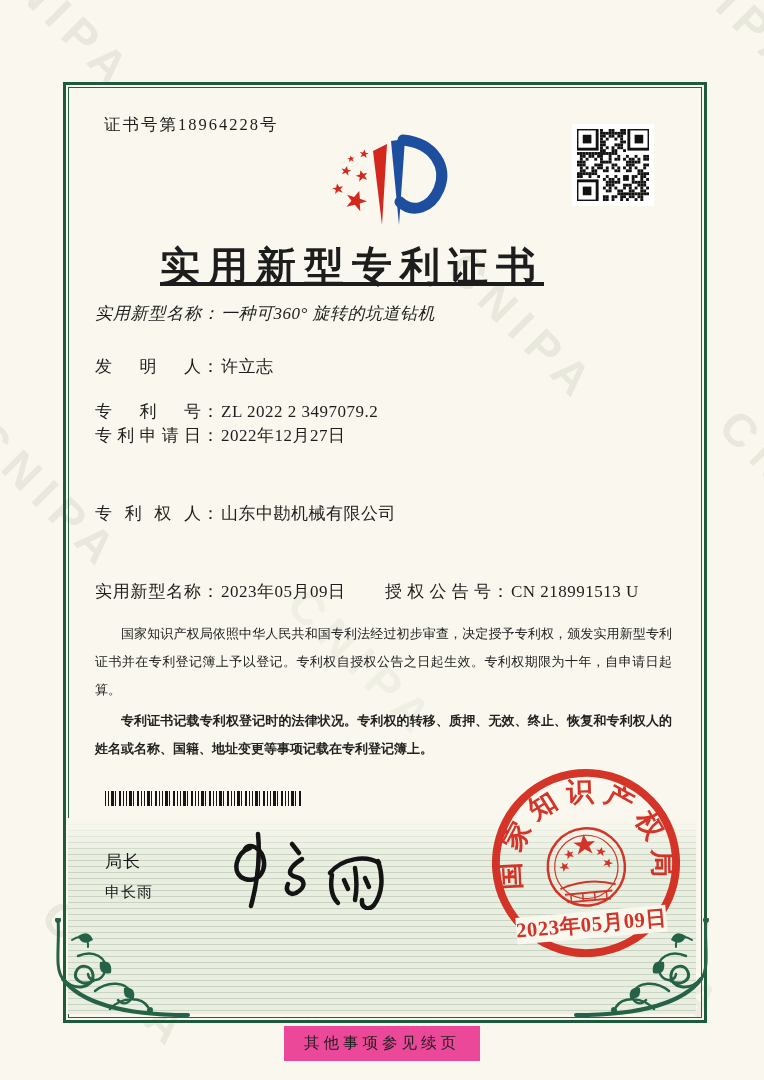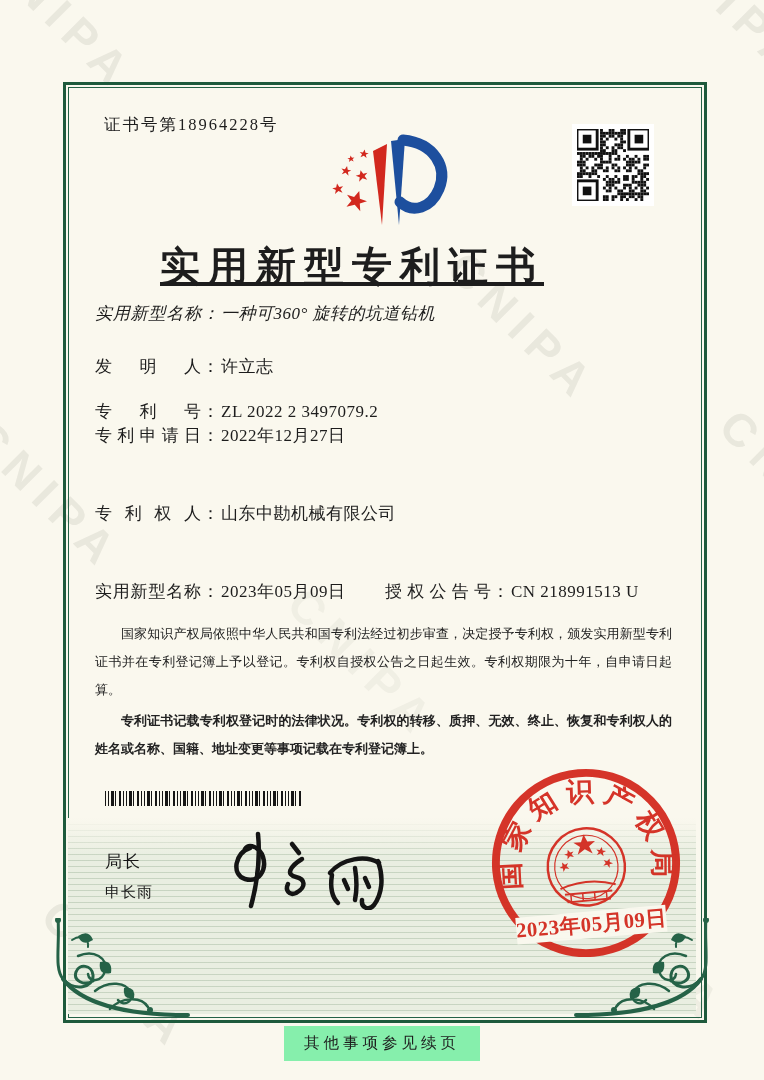--- a/index.html
+++ b/index.html
@@ -63,21 +63,21 @@
 
   
   #seal{left:487px;top:764px;width:198px;height:198px;z-index:6;}
   #seal text{font-family:"Liberation Serif","DejaVu Serif",serif;}
   .seal-ring-text{font-size:27px;font-weight:700;fill:#D3261B;letter-spacing:8px;}
   .seal-date{font-size:21px;font-weight:700;fill:#D3261B;letter-spacing:.5px;}
 
   
   #page-num{left:0;top:984px;width:764px;text-align:center;font-size:13.5px;z-index:5;color:#222;}
   #continuation{left:0;top:1026px;width:764px;text-align:center;z-index:5;}
-  #continuation span{display:inline-block;background:#86efac;padding:7px 20px;font-size:15.5px;
+  #continuation span{display:inline-block;background:#ec4899;padding:7px 20px;font-size:15.5px;
             letter-spacing:4px;color:#1d1d1d;}
 </style>
 </head>
 <body>
 
 <div id="page">
 
   <div class="wm" style="left:-35px;top:-12px;">CNIPA</div>
   <div class="wm" style="left:636px;top:-24px;">CNIPA</div>
   <div class="wm" style="left:428px;top:300px;">CNIPA</div>

